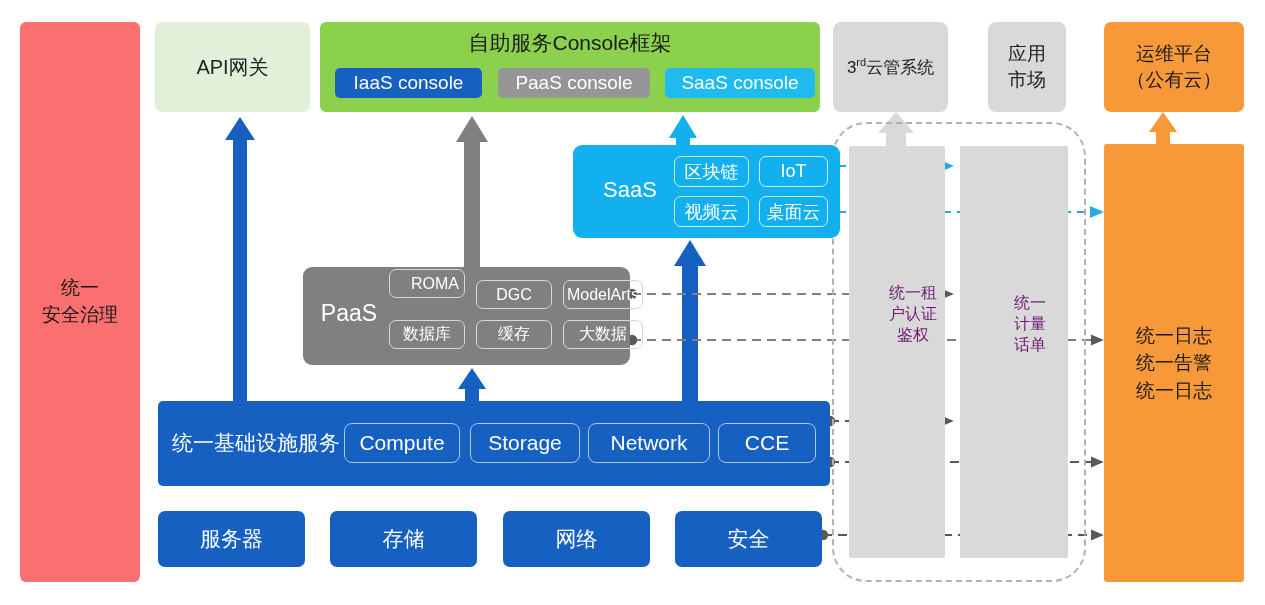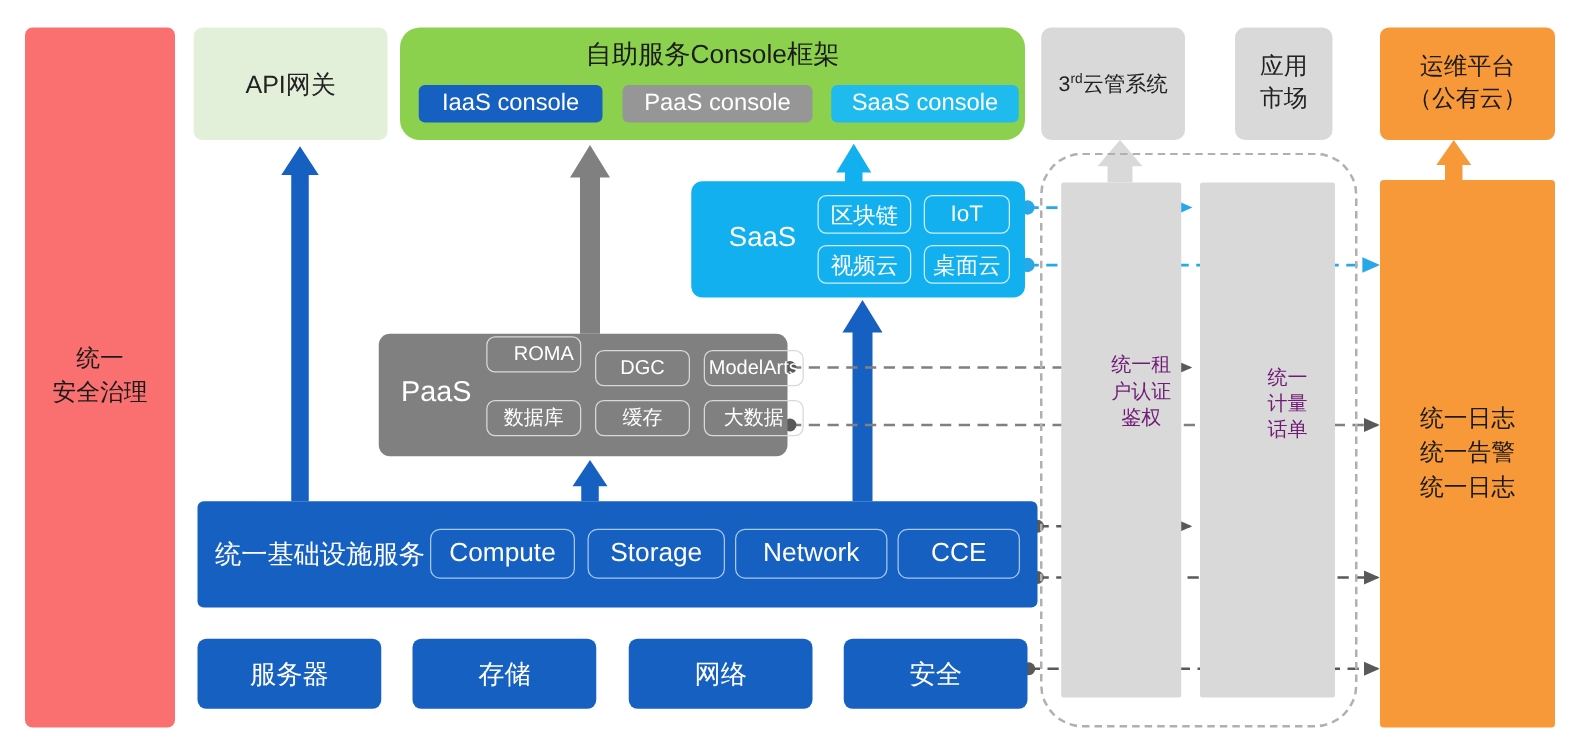--- a/index.html
+++ b/index.html
@@ -28,21 +28,21 @@
   
   #api-gw{
     left:155px;top:22px;width:155px;height:90px;
     background:#e2f0d9;border-radius:7px;
     color:#222;font-size:20px;text-align:center;
   }
 
   
   #console-frame{
     left:320px;top:22px;width:500px;height:90px;
-    background:#8cd14e;border-radius:16px;
+    background:#8cd14e;border-radius:6px;
   }
   #console-title{
     position:absolute;left:0;right:0;top:7px;
     text-align:center;color:#1b1b1b;font-size:21px;
   }
   .console-chip{
     position:absolute;top:46px;height:30px;
     border-radius:5px;display:flex;align-items:center;justify-content:center;
     font-size:19px;color:#fff;box-sizing:border-box;padding:0 8px;
   }
@@ -66,21 +66,21 @@
     left:1104px;top:22px;width:140px;height:90px;
     background:#f89939;border-radius:7px;color:#1a1a1a;font-size:19px;line-height:1.35;
   }
   #ops-body{
     left:1104px;top:144px;width:140px;height:438px;
     background:#f89939;border-radius:3px;color:#1a1a1a;font-size:19px;line-height:1.45;
   }
 
   
   #saas-box{
-    left:553px;top:145px;width:267px;height:93px;
+    left:573px;top:145px;width:267px;height:93px;
     background:#13b0ef;border-radius:9px;
   }
   #saas-label{
     position:absolute;left:14px;top:32px;width:86px;
     color:#fff;font-size:22px;text-align:center;
   }
   .saas-chip{
     position:absolute;height:31px;border:1.6px solid #cdeeff;border-radius:7px;
     display:flex;align-items:center;justify-content:center;
     color:#ffffff;font-size:18px;box-sizing:border-box;

